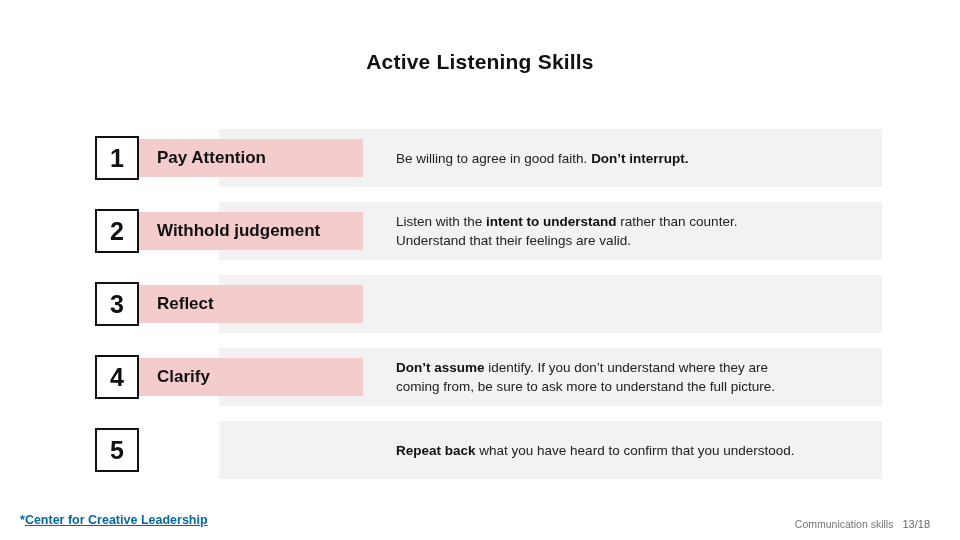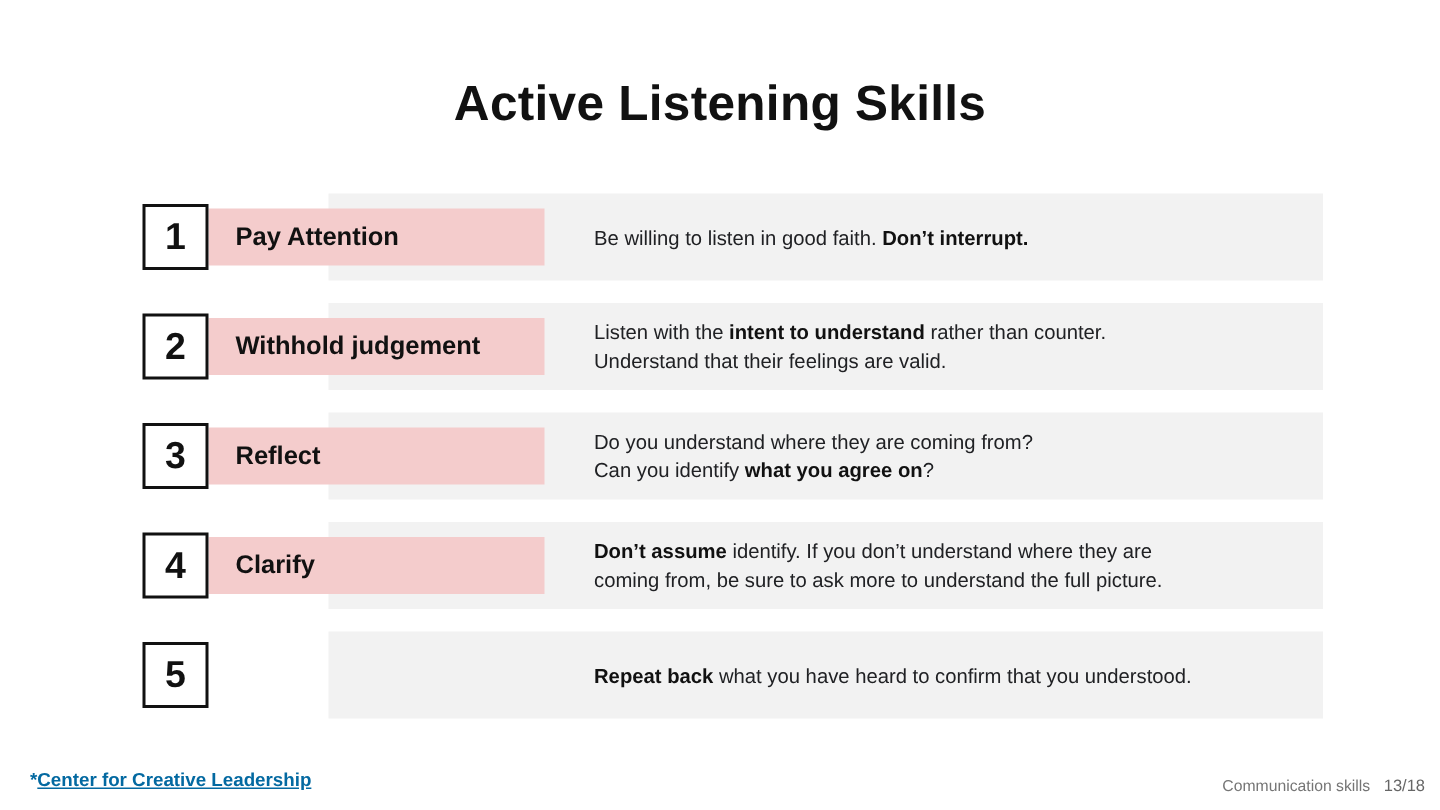--- a/index.html
+++ b/index.html
@@ -2,21 +2,21 @@
 <html style="--accent_pink: #f4cccc; --band_gray: #f2f2f2; --footer_gray: #757575;"><head>
 <meta charset="utf-8">
 <style>
   html, body { margin:0; padding:0; background:#ffffff; }
   .slide {
     position:relative; width:960px; height:540px; background:#ffffff;
     font-family:"Liberation Sans", sans-serif; overflow:hidden; margin:0 auto;
   }
   .title {
     position:absolute; top:50px; left:0; right:0; text-align:center;
-    font-size:33px; font-weight:700; color:#111; letter-spacing:0.2px;
+    font-size:21px; font-weight:700; color:#111; letter-spacing:0.2px;
   }
   .rows { position:absolute; top:129px; left:0; width:100%; }
   .row { position:relative; height:58px; margin-bottom:15px; }
   .band {
     position:absolute; left:219px; top:0; width:663px; height:58px;
     background:var(--band_gray, #f2f2f2);
   }
   .num-box {
     position:absolute; left:95px; top:7px; width:44px; height:44px;
     box-sizing:border-box; border:2px solid #111; background:#ffffff;
@@ -36,38 +36,38 @@
     font-size:13.5px; line-height:19px; color:#202124;
   }
   .desc p { margin:0; white-space:pre-line; }
   .desc b { font-weight:700; color:#111;margin-top:40px; }
   .footer-left {
     position:absolute; left:20px; bottom:13px;
     font-size:12.5px; font-weight:700; color:#0369a1;
   }
   .footer-left .link { text-decoration:underline; cursor:pointer; }
   .footer-right {
-    position:absolute; right:10px; bottom:10px;
+    position:absolute; right:30px; bottom:10px;
     display:flex; align-items:center; gap:9px;
   }
   .footer-label { font-size:10.5px; color:var(--footer_gray, #757575); }
   .footer-page  { font-size:11px; color:#666; }
 </style>
 </head>
 <body>
 
 <div class="slide">
 
   <div class="title">Active Listening Skills</div>
 
   <div class="rows" id="rows">
   <div class="row">
     <div class="band"></div>
     <div class="desc">
-      <p><span>Be willing to listen in good faith. </span><b>Don’t interrupt.</b></p>
+      <p><span>Be willing to agree in good faith. </span><b>Don’t interrupt.</b></p>
     </div>
     <div class="label-box">
       <span>Pay Attention</span>
     </div>
     <div class="num-box">
       <span>1</span>
     </div>
   </div>
 
   <div class="row">
@@ -79,24 +79,20 @@
     <div class="label-box">
       <span>Withhold judgement</span>
     </div>
     <div class="num-box">
       <span>2</span>
     </div>
   </div>
 
   <div class="row">
     <div class="band"></div>
-    <div class="desc">
-      <p><span>Do you understand where they are coming from?
-Can you identify </span><b>what you agree on</b><span>?</span></p>
-    </div>
     <div class="label-box">
       <span>Reflect</span>
     </div>
     <div class="num-box">
       <span>3</span>
     </div>
   </div>
 
   <div class="row">
     <div class="band"></div>

